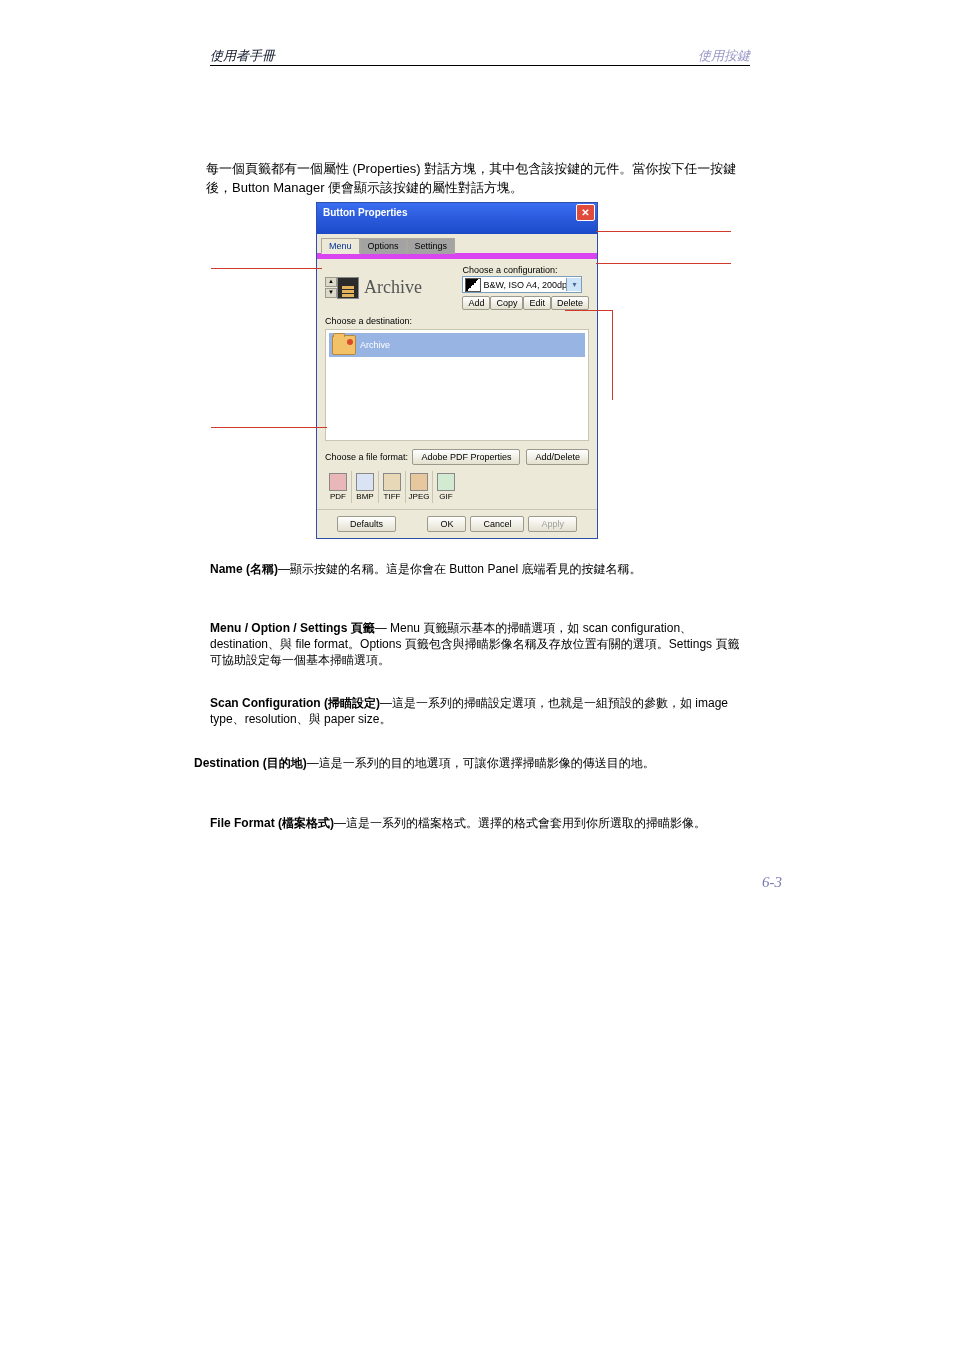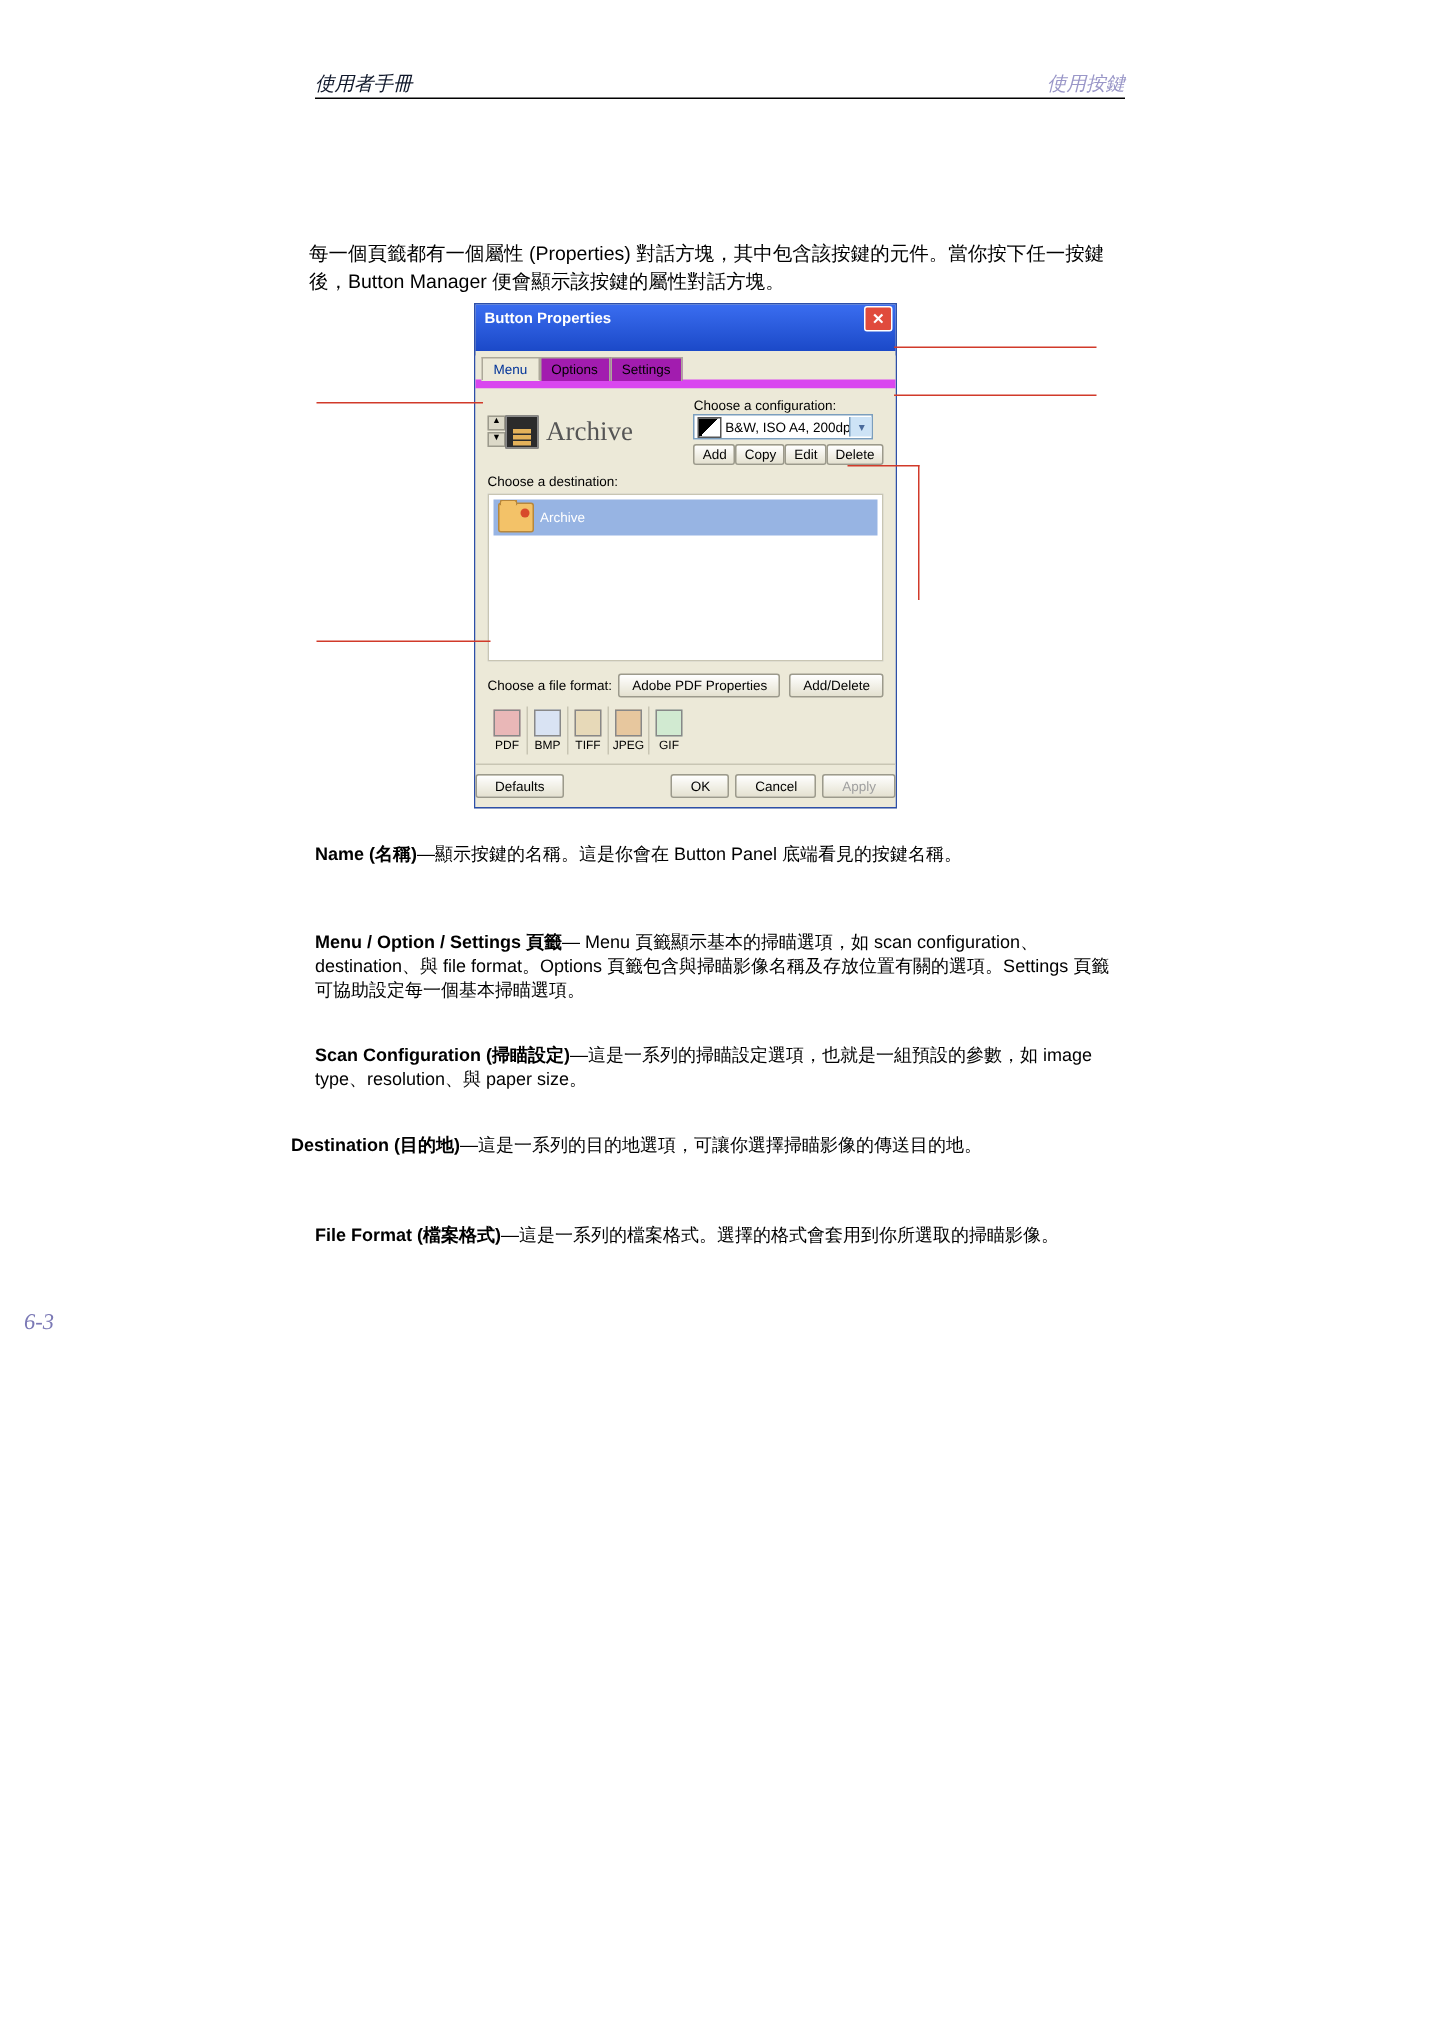--- a/index.html
+++ b/index.html
@@ -6,21 +6,21 @@
 .page{width:954px;height:1351px;position:relative;margin:0 auto;background:#fff;}
 .hr-top{position:absolute;left:210px;top:65px;width:540px;border-top:1px solid #000;}
 .header-left{position:absolute;left:210px;top:47px;color:#0f172a;font-style:italic;font-size:13px;}
 .header-right{position:absolute;right:204px;top:47px;color:#9a97c8;font-style:italic;font-size:13px;text-align:right;}
 .para{position:absolute;left:206px;width:540px;font-size:13px;line-height:1.45;}
 .dialog-wrap{position:absolute;left:316px;top:202px;width:280px;border:1px solid #2d4fa8;background:#ece9d8;font-size:9px;}
 .title-bar{background:linear-gradient(#3a6df0,#1b49c8);color:#fff;height:19px;display:flex;align-items:center;padding:0 2px 12px 6px;font-size:10px;font-weight:bold;}
 .title-bar .spacer{flex:1;}
 .close-btn{width:17px;height:15px;background:#e04b3c;border:1px solid #fff;color:#fff;display:flex;align-items:center;justify-content:center;font-weight:bold;font-size:10px;border-radius:2px;cursor:pointer;}
 .tab-row{display:flex;background:#ece9d8;border-bottom:6px solid #d946ef;margin-top:3px;padding-left:4px;font-size:9px;}
-.tab{padding:2px 7px;border:1px solid #aca899;border-bottom:none;background:#a21caf;margin-right:0;position:relative;top:1px;}
+.tab{padding:2px 7px;border:1px solid #aca899;border-bottom:none;background:#a3a3a3;margin-right:0;position:relative;top:1px;}
 .tab.active{background:#ece9d8;border-bottom:1px solid #ece9d8;font-weight:normal;color:#003399;}
 .tab-body{padding:6px 8px 6px 8px;background:#ece9d8;}
 .cfg-row{display:flex;}
 .name-block{display:flex;align-items:center;gap:2px;}
 .spinner{width:10px;display:flex;flex-direction:column;gap:1px;}
 .spinner div{width:10px;height:8px;background:#dcd9c8;border:1px solid #9c9a8c;font-size:6px;text-align:center;line-height:6px;}
 .archive-icon{width:20px;height:20px;background:#2b2b2b;border:1px solid #888;display:flex;align-items:center;justify-content:center;}
 .archive-icon:before{content:"";display:block;width:12px;height:3px;background:#e4b25a;box-shadow:0 4px #e4b25a,0 8px #e4b25a;}
 .archive-name{font-family:Georgia,serif;font-size:18px;color:#555;margin-left:3px;}
 .cfg-right{margin-left:auto;text-align:left;font-size:9px;}
@@ -44,30 +44,30 @@
 .btn-wide{border:1px solid #9c9a8c;background:linear-gradient(#fff,#e4e1d0);padding:2px 8px;font-size:9px;border-radius:2px;cursor:pointer;}
 .fmt-row{display:flex;gap:0;margin-top:6px;}
 .fmt{width:26px;text-align:center;font-size:8px;border-right:1px solid #c8c5b3;padding:2px 0;cursor:pointer;}
 .fmt:last-child{border-right:none;}
 .fmt .fi{width:16px;height:16px;margin:0 auto 1px;border:1px solid #888;background:#fff;position:relative;}
 .fmt.pdf .fi{background:#e9b7b7;}
 .fmt.bmp .fi{background:#d9e3f3;}
 .fmt.tif .fi{background:#e7d9b8;}
 .fmt.jpg .fi{background:#e7c79e;}
 .fmt.gif .fi{background:#d1ead1;}
-.footer-row{display:flex;align-items:center;border-top:1px solid #c8c5b3;padding:6px 0;background:#ece9d8;gap:4px;}
+.footer-row{display:flex;align-items:center;border-top:1px solid #c8c5b3;padding:6px 20px;background:#ece9d8;gap:4px;}
 .footer-row .sp{flex:1;}
 .btn-std{border:1px solid #9c9a8c;background:linear-gradient(#fff,#e4e1d0);padding:2px 12px;font-size:9px;border-radius:2px;cursor:pointer;}
 .btn-std.disabled{color:#a0a0a0;cursor:default;}
 .leader{position:absolute;background:#d13a2a;}
 .leader.h{height:1px;}
 .leader.v{width:1px;}
 .callout{position:absolute;font-size:12px;line-height:1.35;}
 .callout b{font-weight:bold;}
-.page-num{position:absolute;left:16px;width:782px;text-align:left;font-style:italic;color:#7a78b5;font-size:15px;font-family:Georgia,serif;}
+.page-num{position:absolute;left:0;width:782px;text-align:right;font-style:italic;color:#7a78b5;font-size:15px;font-family:Georgia,serif;}
 </style>
 </head>
 <body>
 <div class="page">
   <div class="header-left">使用者手冊</div>
   <div class="header-right">使用按鍵</div>
   <div class="hr-top"></div>
 
   <div class="para" style="top:160px;">每一個頁籤都有一個屬性 (Properties) 對話方塊，其中包含該按鍵的元件。當你按下任一按鍵後，Button Manager 便會顯示該按鍵的屬性對話方塊。</div>
 

